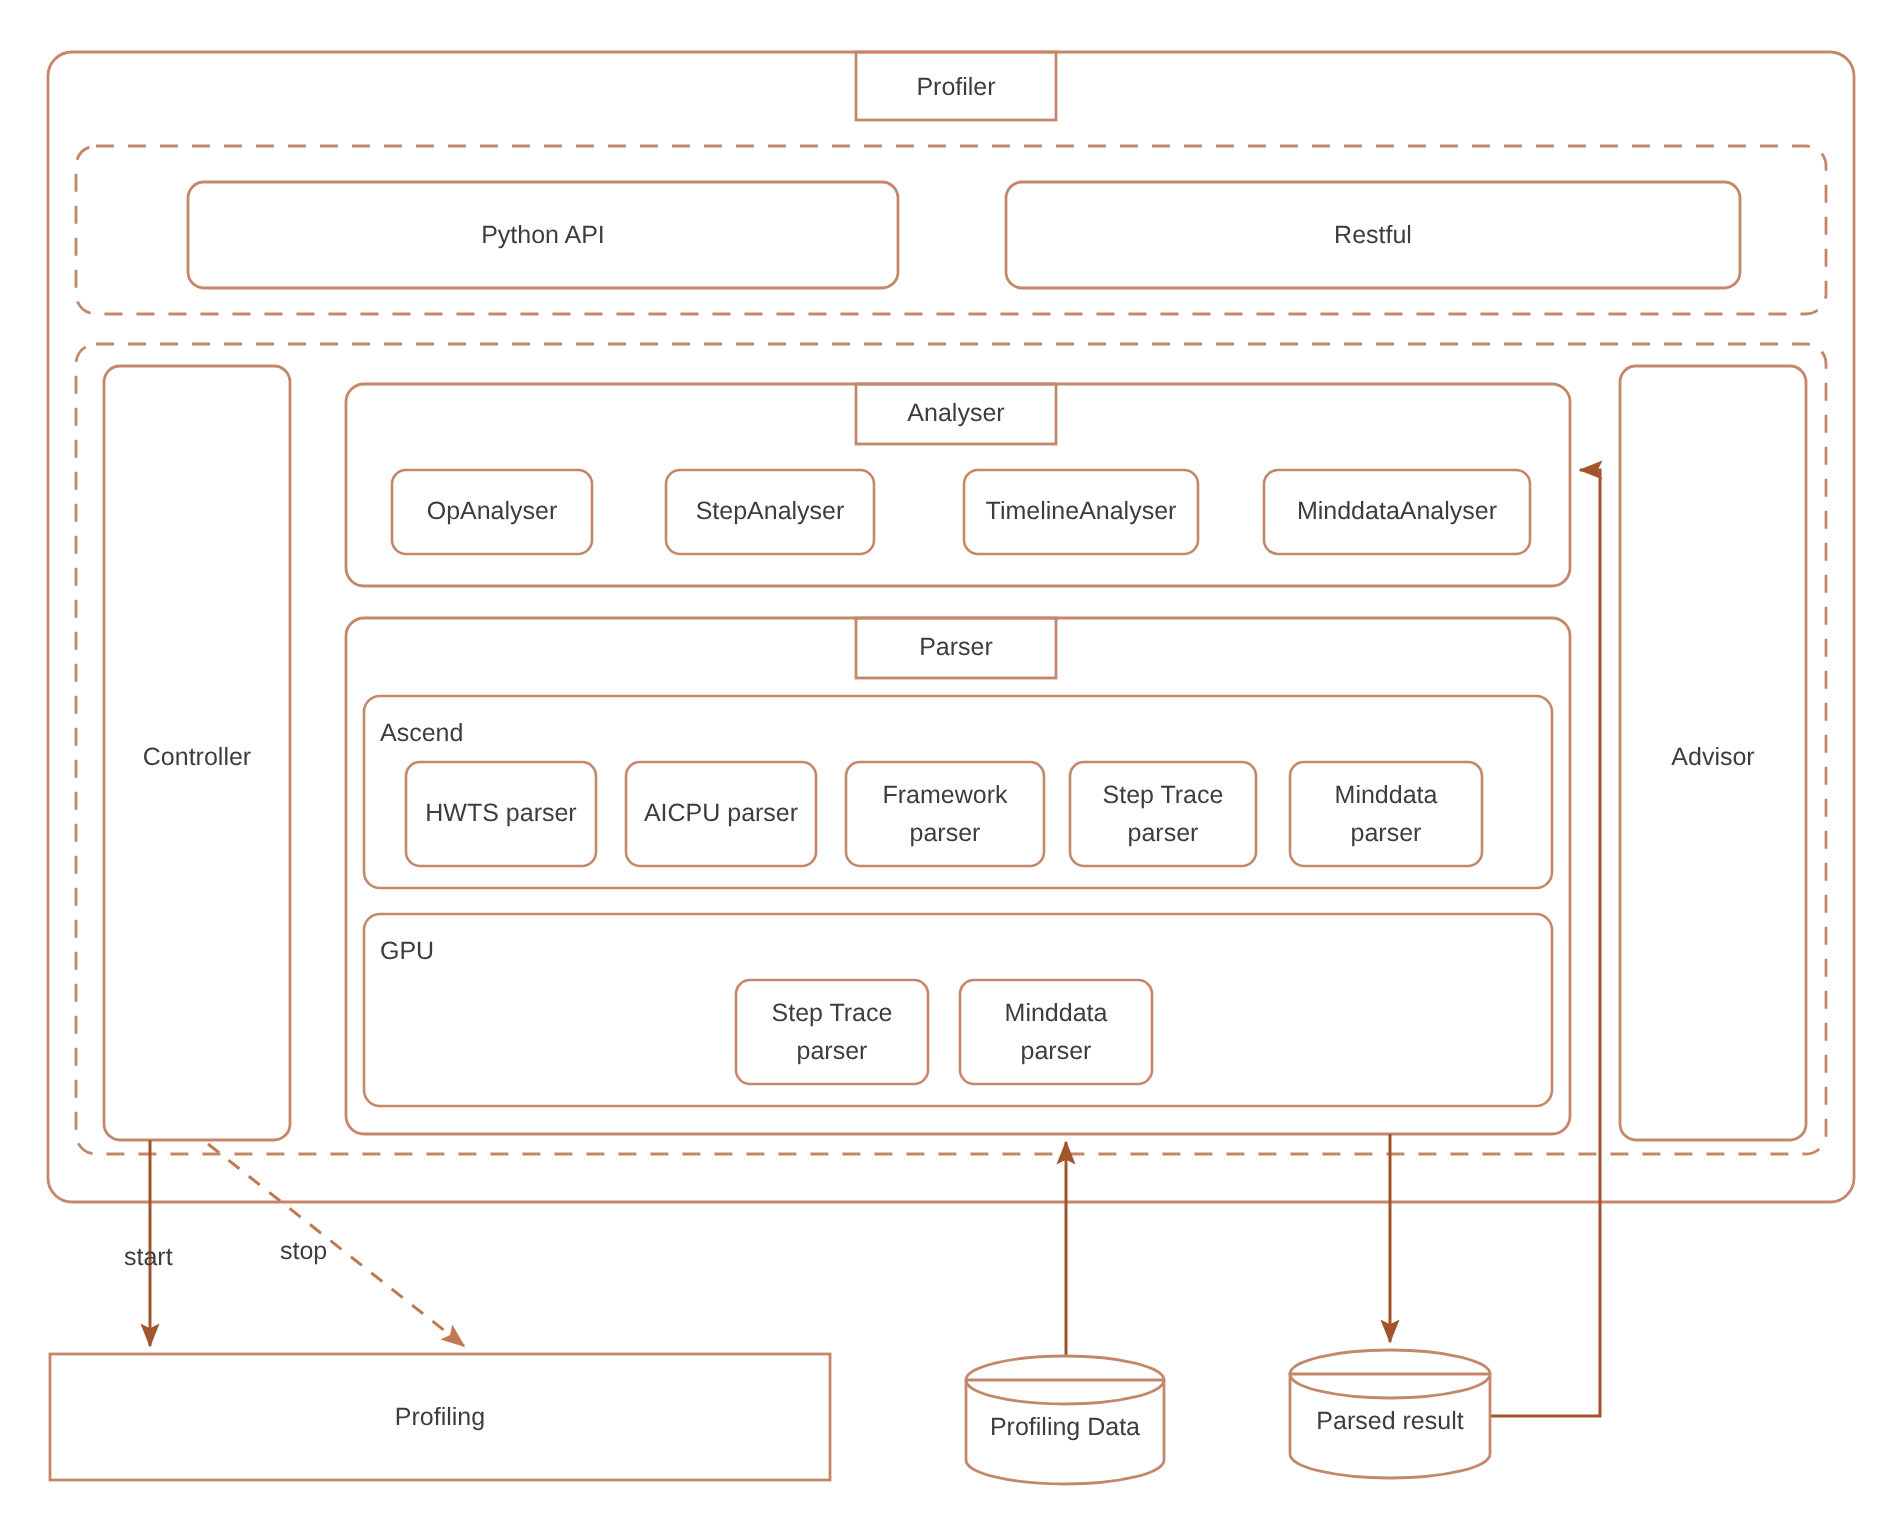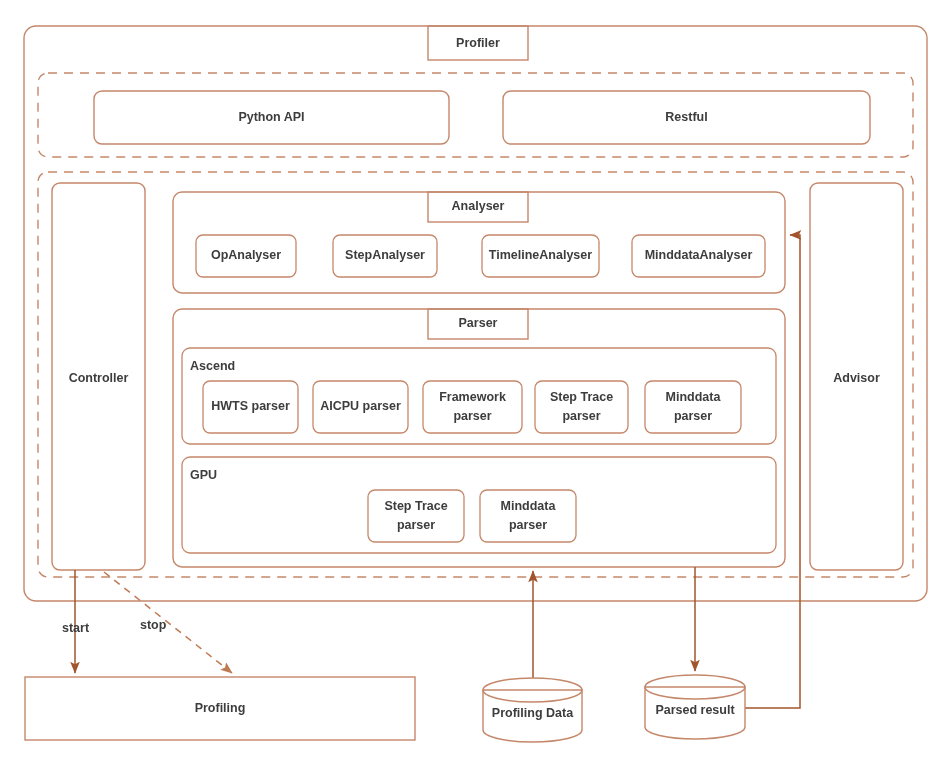--- a/index.html
+++ b/index.html
@@ -10,21 +10,20 @@
   body {
     width: 951px;
     height: 757px;
     font-family: "Liberation Sans", sans-serif;
     overflow: hidden;
   }
   #diagram-root {
     position: relative;
     width: 951px;
     height: 757px;
-    font-weight: bold;
   }
   svg#arch-svg {
     position: absolute;
     top: 0;
     left: 0;
     width: 951px;
     height: 757px;
     display: block;
   }
   .box-fill       { fill: #ffffff; }

